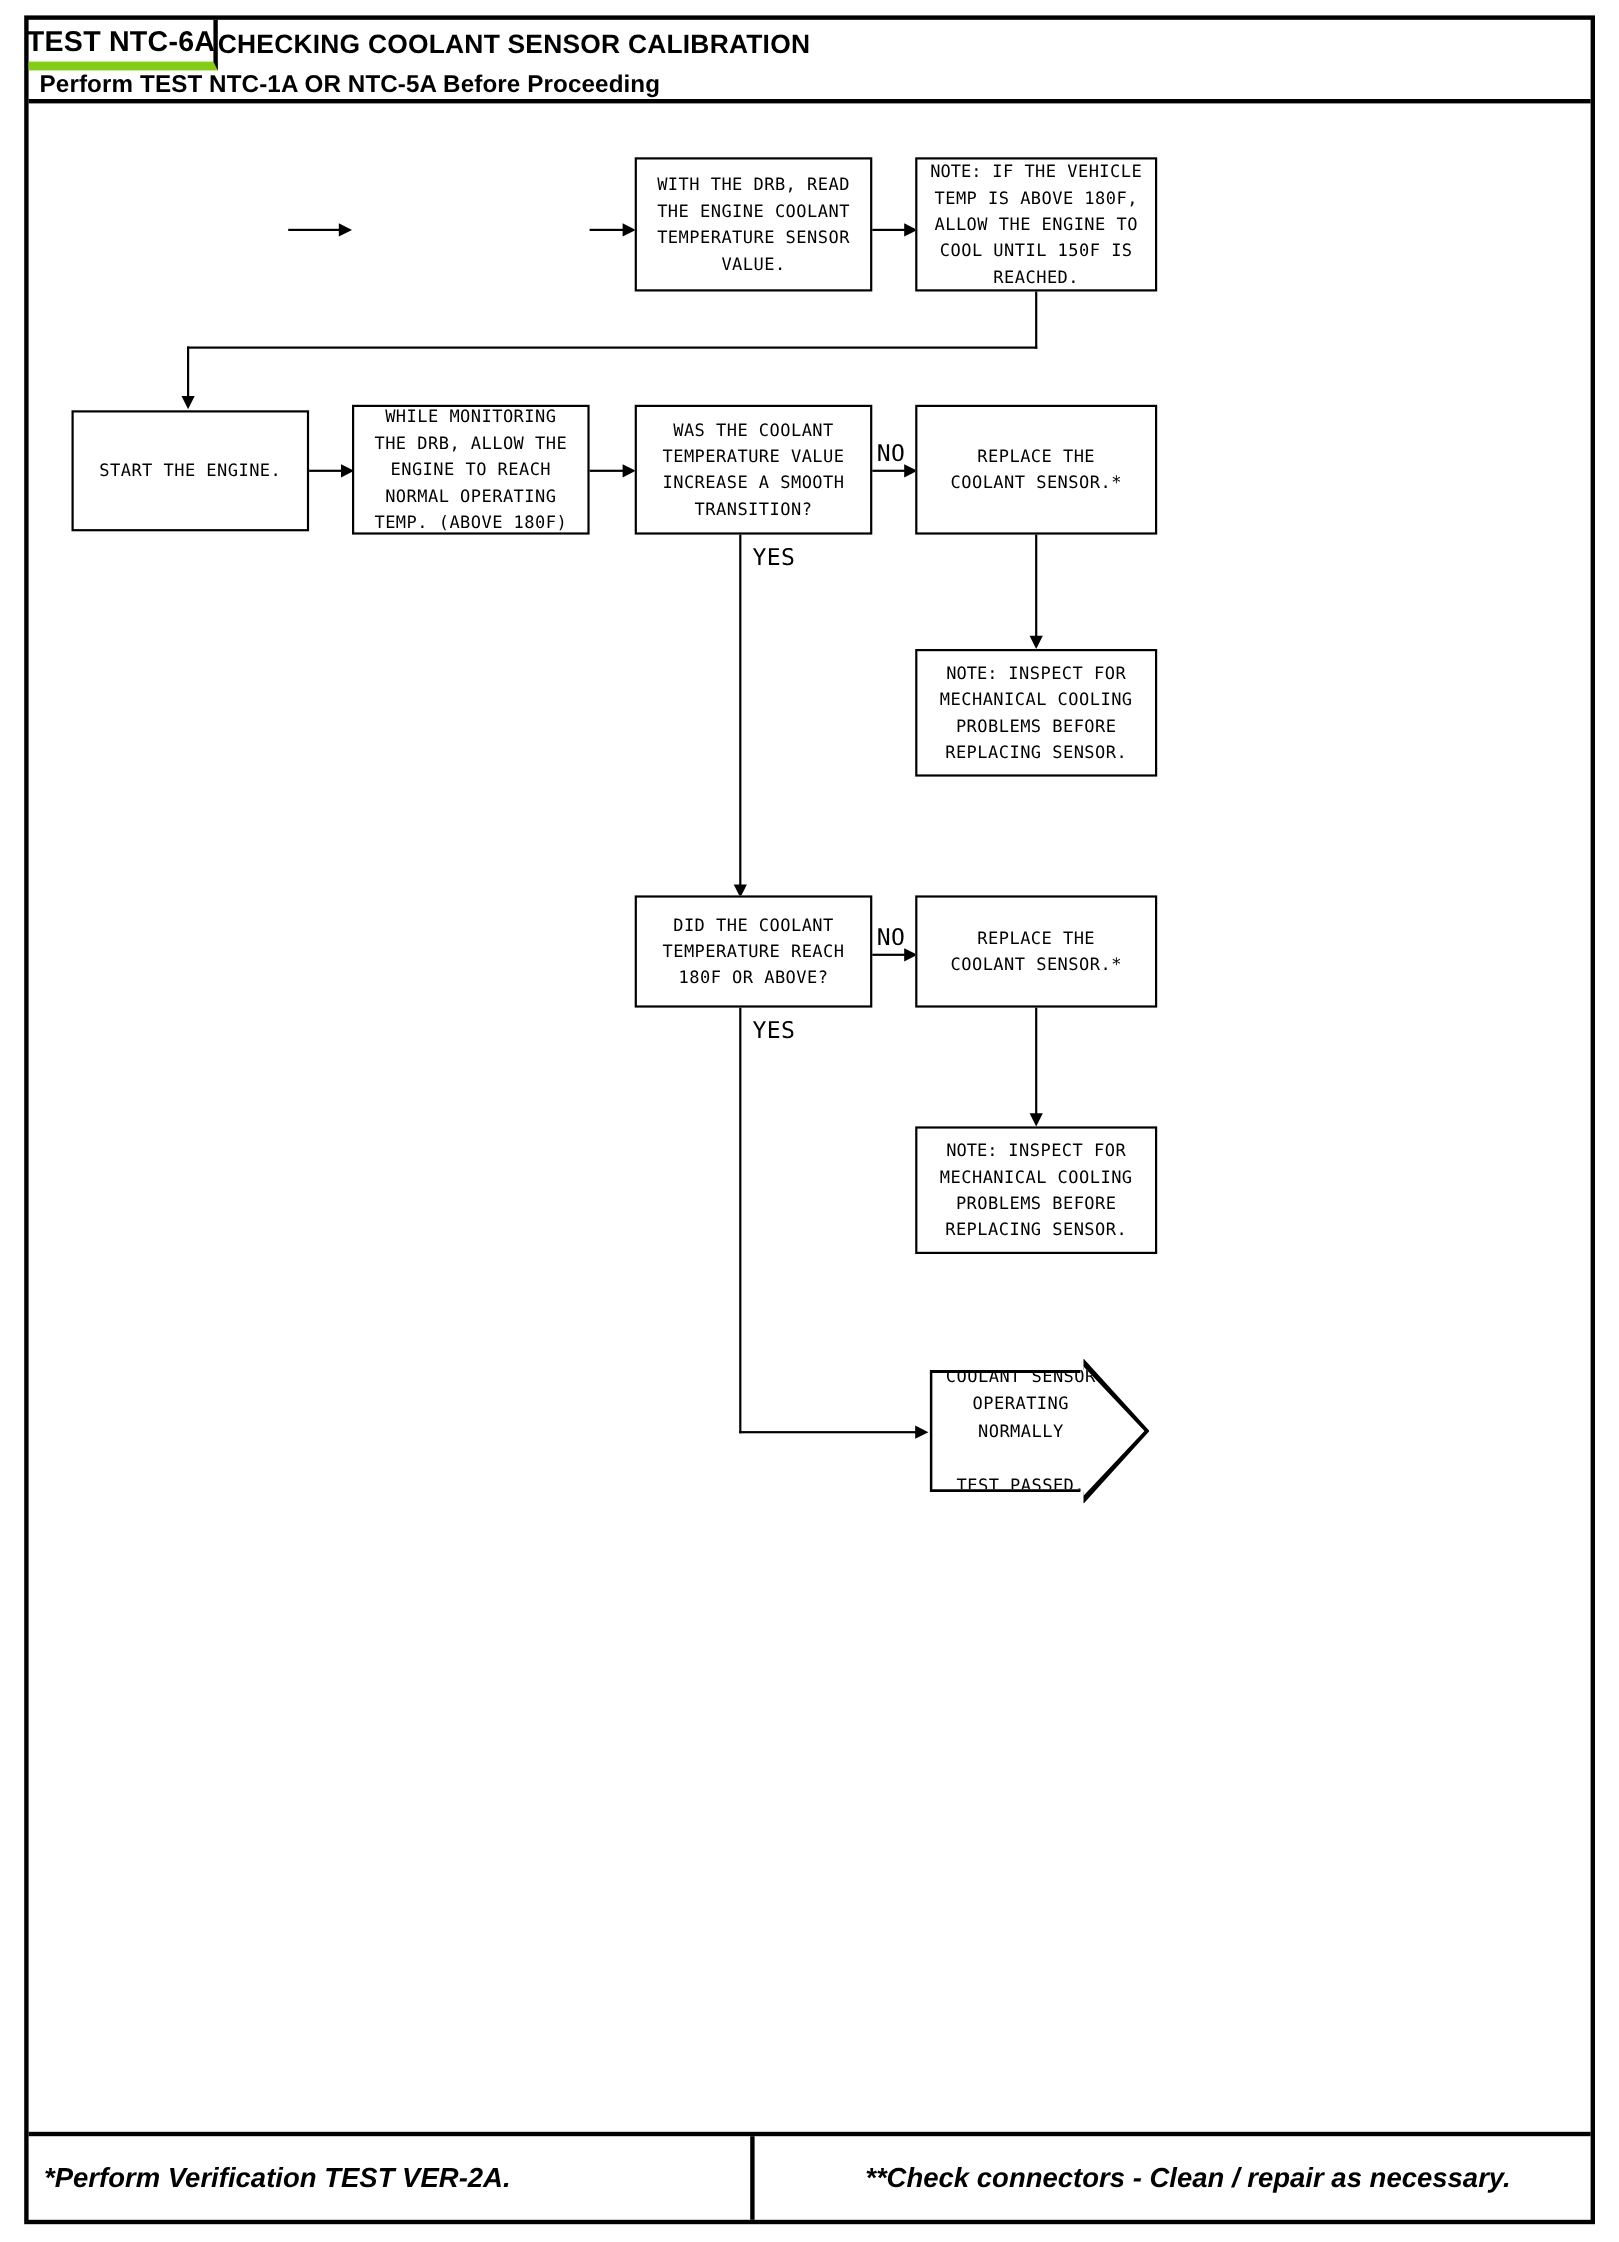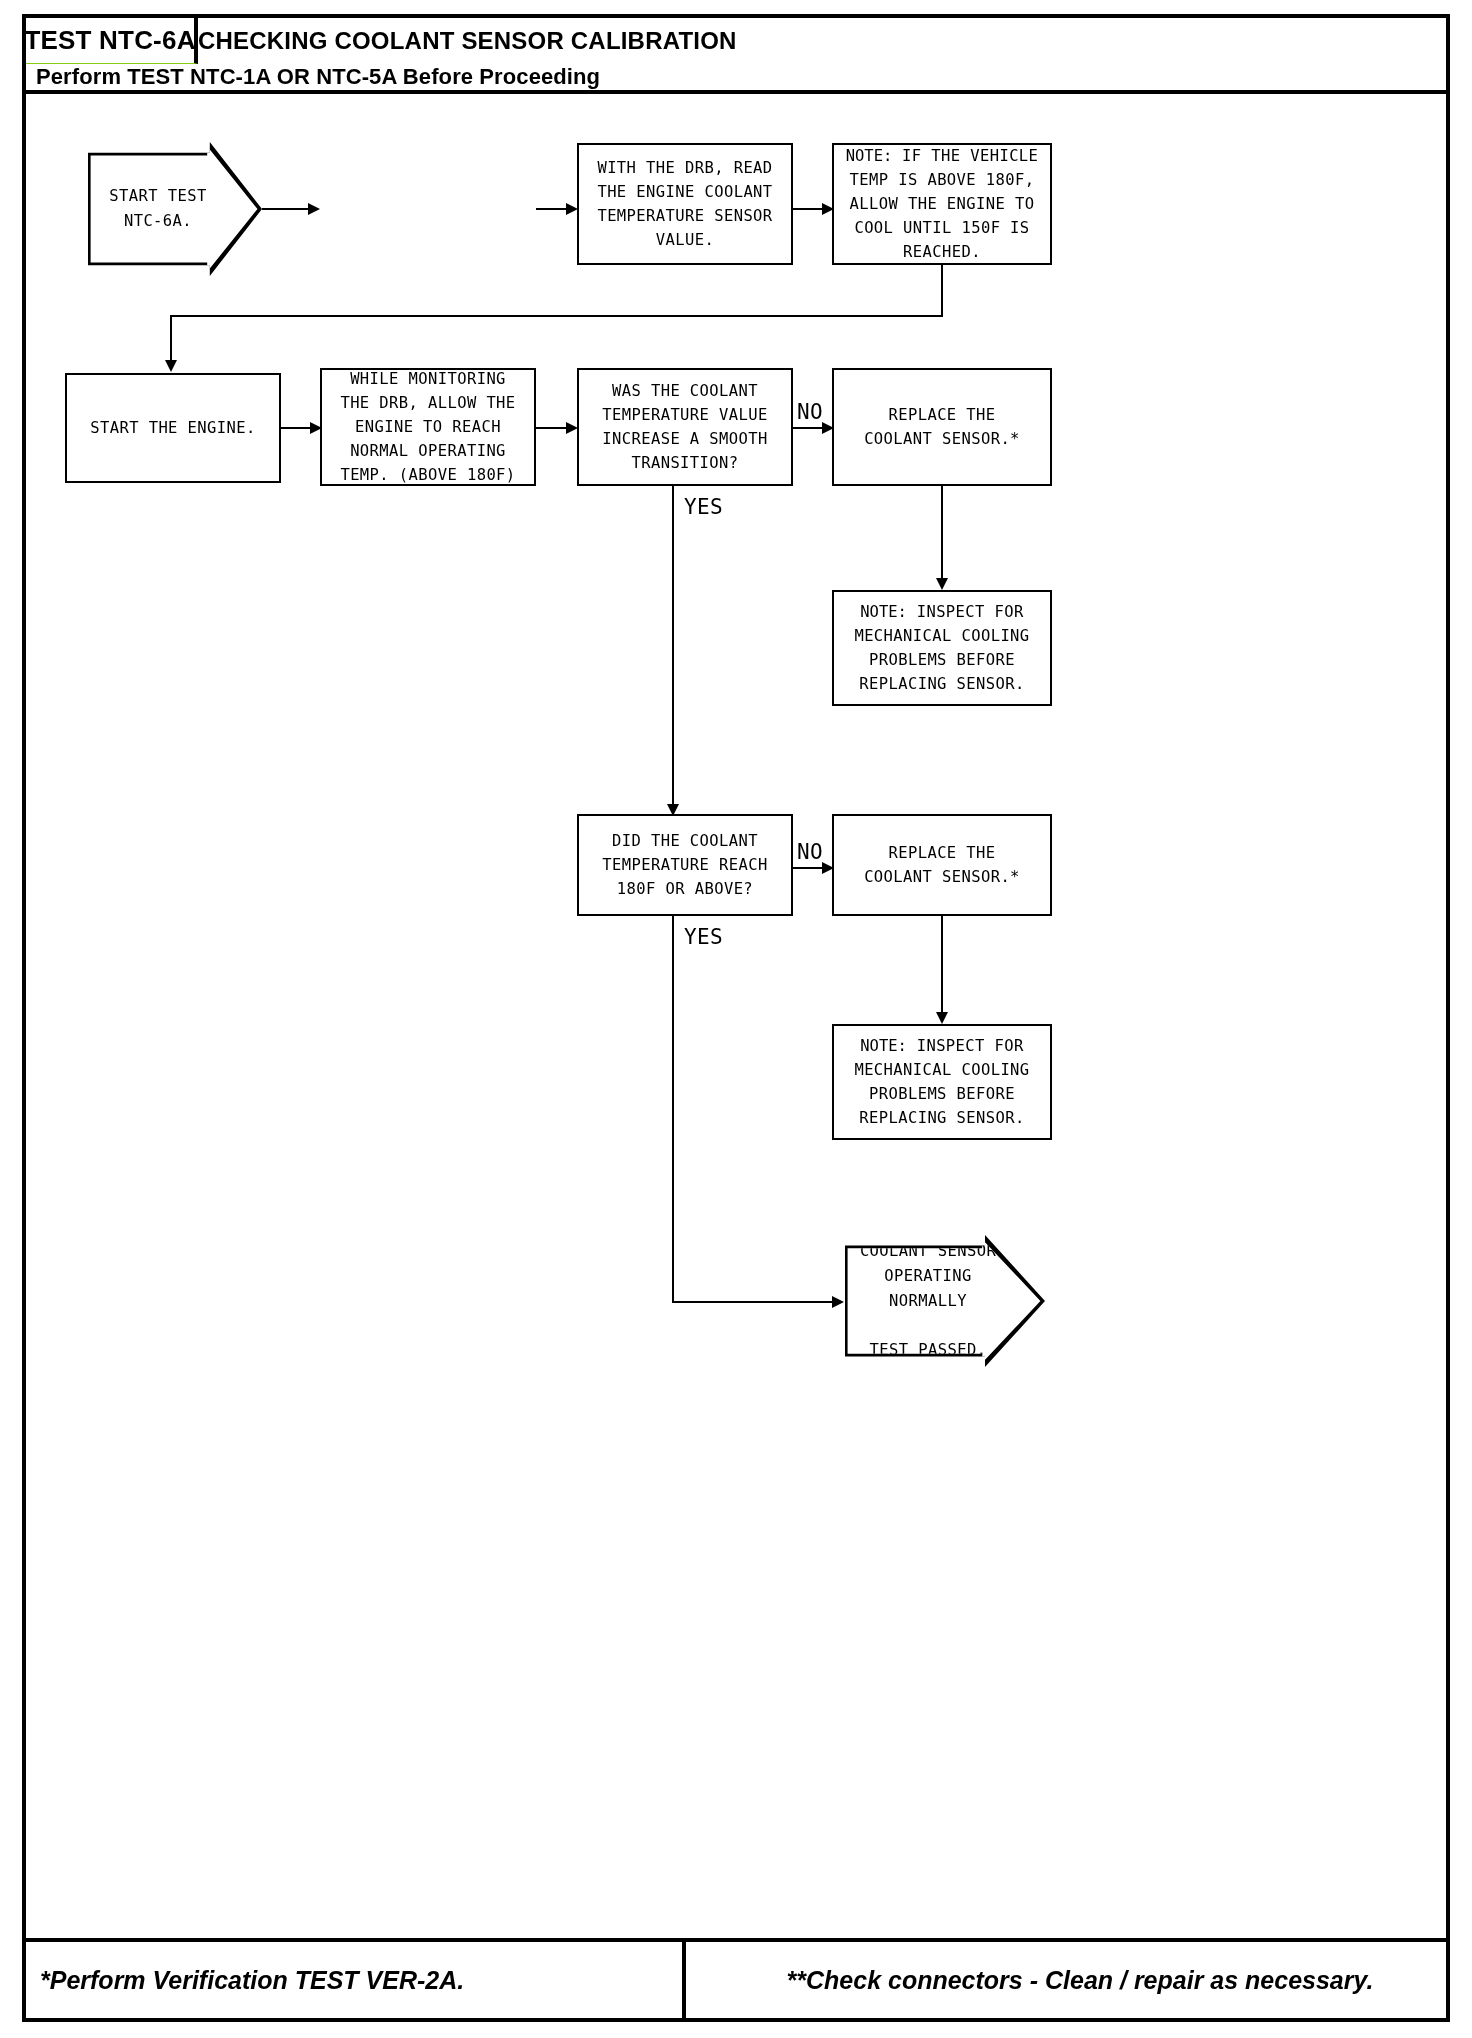--- a/index.html
+++ b/index.html
@@ -37,21 +37,21 @@
     top: 18px;
     width: 1420px;
     height: 46px;
     box-sizing: border-box;
     display: flex;
     align-items: stretch;
   }
   .test-id-box {
     width: 172px;
     border-right: 4px solid #000;
-    border-bottom: 1px solid #84cc16;
+    border-bottom: 8px solid #84cc16;
     box-sizing: border-box;
     display: flex;
     align-items: center;
     justify-content: center;
   }
   .test-id-text {
     font-size: 26px;
     font-weight: bold;
     letter-spacing: 0.2px;
     white-space: nowrap;
@@ -221,27 +221,20 @@
     </div>
     <div class="header-title-cell">
       <span class="header-title-text">CHECKING COOLANT SENSOR CALIBRATION</span>
     </div>
   </div>
 
   <div class="subheader-band">
     <span class="subheader-text">Perform TEST NTC-1A OR NTC-5A Before Proceeding</span>
   </div>
 
-  <div class="pentagon" style="left:88px; top:142px; width:174px; height:134px;
-              clip-path: polygon(0% 8%, 70% 8%, 70% 0%, 100% 50%, 70% 100%, 70% 92%, 0% 92%);">
-    <div class="inner" style="clip-path: polygon(1.5% 10%, 68.5% 10%, 68.5% 3.2%, 97.4% 50%, 68.5% 96.8%, 68.5% 90%, 1.5% 90%);">
-      <span class="pentagon-text">START TEST
-NTC-6A.</span>
-    </div>
-  </div>
 
   <div class="hline" style="left:262px; top:208px; width:52px;"></div>
   <div class="arrowhead-r" style="left:308px; top:203px;"></div>
 
 
   <div class="hline" style="left:536px; top:208px; width:38px;"></div>
   <div class="arrowhead-r" style="left:566px; top:203px;"></div>
 
   <div class="node" style="left:577px; top:143px; width:216px; height:122px;">
     <span class="node-text">WITH THE DRB, READ

